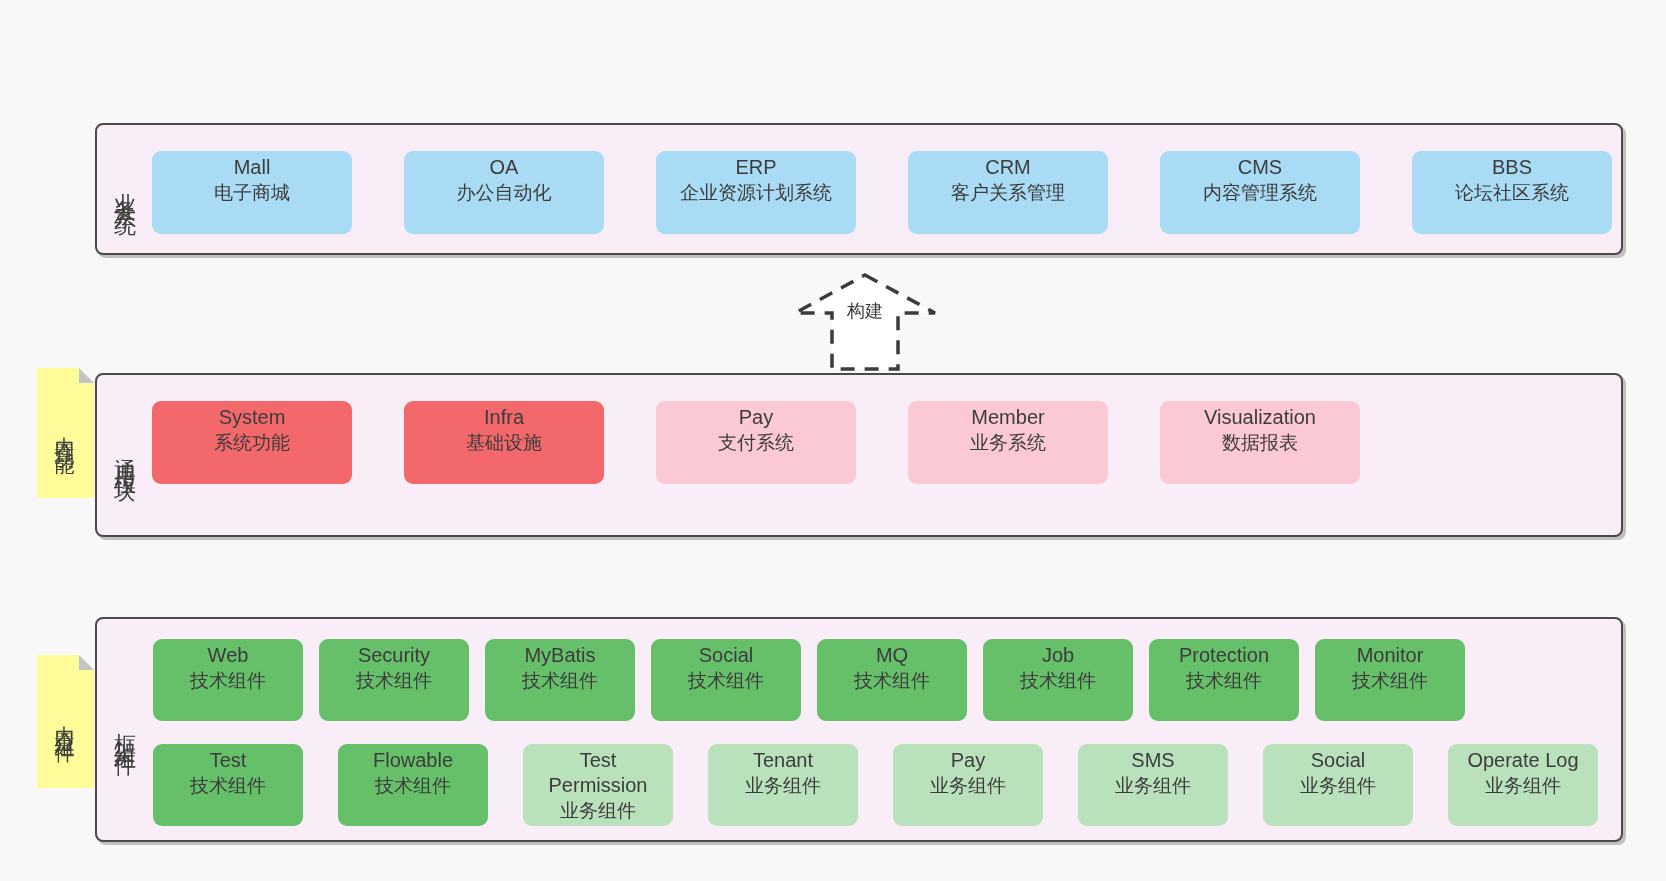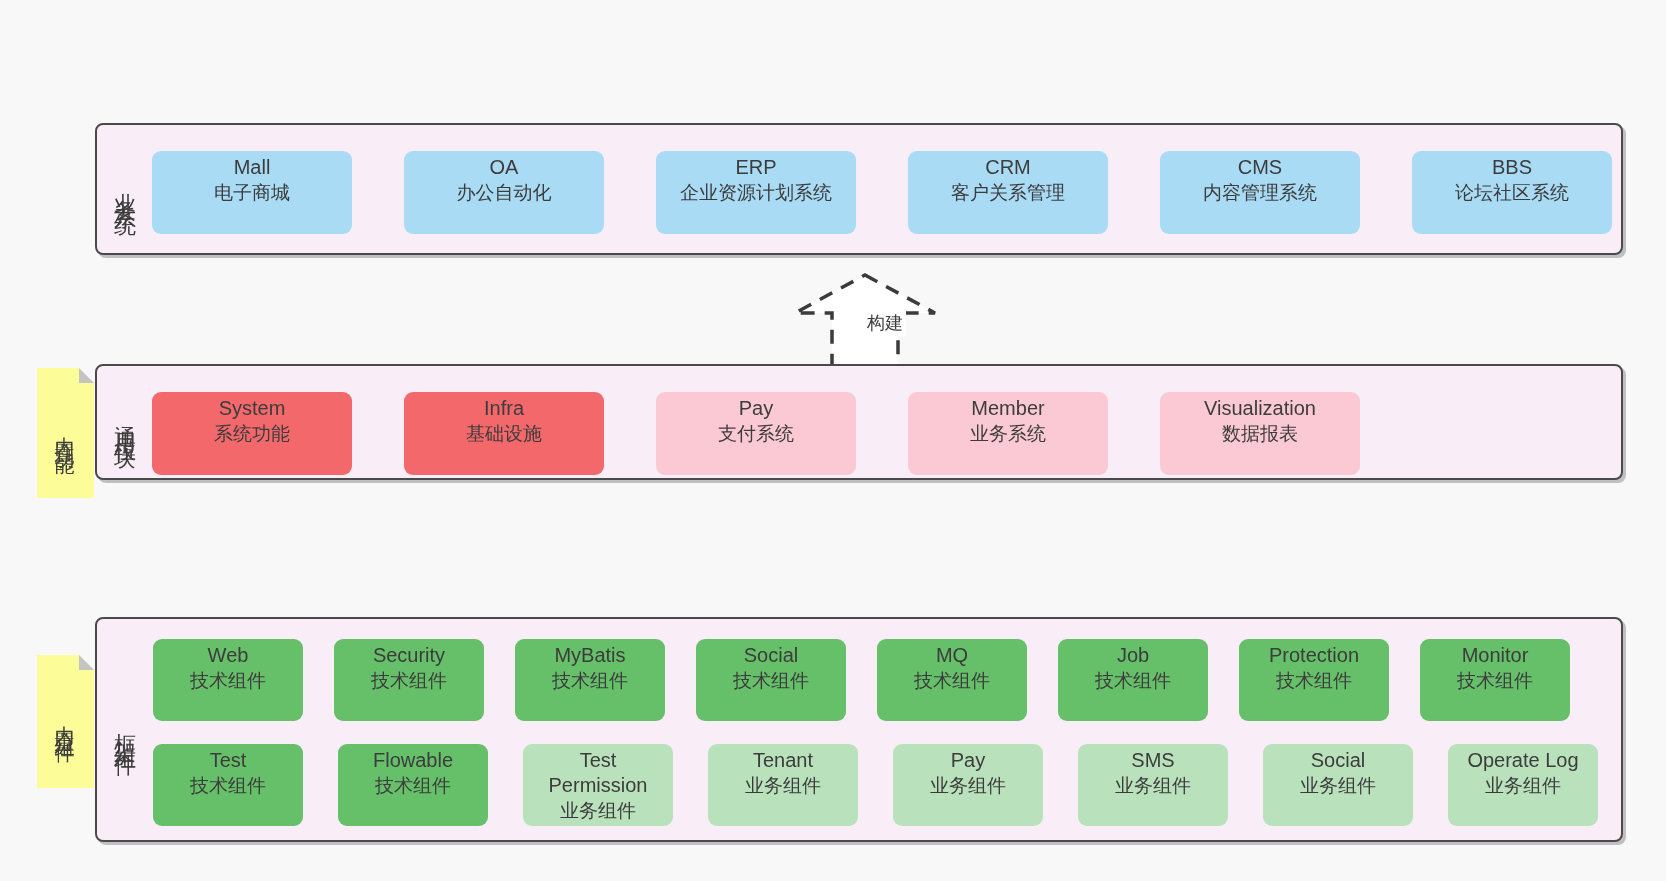--- a/index.html
+++ b/index.html
@@ -10,31 +10,31 @@
     color:#3c3c3c;
   }
   
   .band{
     position:absolute;left:95px;width:1528px;
     background:#f9edf7;border:2px solid #4a4a4a;border-radius:8px;
     box-shadow:3px 3px 0 rgba(90,90,90,.35);
     box-sizing:border-box;
   }
   .band-1{top:123px;height:132px;}
-  .band-2{top:364px;height:116px;}
+  .band-2{top:373px;height:164px;}
   .band-3{top:617px;height:225px;}
   .band-label{
     position:absolute;left:13px;top:50%;transform:translateY(-50%);
     writing-mode:vertical-rl;text-orientation:upright;
     font-size:22px;letter-spacing:7px;color:#3c3c3c;white-space:nowrap;
   }
   
   .row{position:absolute;display:flex;}
   .row-a{left:55px;top:26px;gap:52px;}       
-  .row-b1{left:56px;top:20px;gap:31px;}      
+  .row-b1{left:56px;top:20px;gap:16px;}      
   .row-b2{left:56px;top:125px;gap:35px;}     
   .box{
     border-radius:9px;display:flex;flex-direction:column;
     align-items:center;justify-content:flex-start;text-align:center;
     box-sizing:border-box;padding:4px 6px;
   }
   .box-lg{width:200px;height:83px;}
   .box-sm{width:150px;height:82px;}
   .box-title{font-size:20px;line-height:25px;}
   .box-subtitle{font-size:19px;line-height:25px;}
@@ -61,24 +61,23 @@
   .sticky-label{
     writing-mode:vertical-rl;text-orientation:upright;
     font-size:20px;letter-spacing:6px;color:#3c3c3c;white-space:nowrap;
   }
   
   .arrow{position:absolute;width:150px;height:100px;}
   .arrow-1{left:790px;top:272px;}
   .arrow-2{left:817px;top:517px;}
   .arrow svg{position:absolute;left:0;top:0;overflow:visible;}
   .arrow-label{
-    position:absolute;left:50%;top:38px;transform:translateX(-50%);
+    position:absolute;left:50%;top:26px;transform:translateX(-50%);
     background:#ffffff;padding:1px 3px;font-size:18px;color:#3c3c3c;
     white-space:nowrap;
-    margin-left:20px;
   }
 </style>
 </head>
 <body>
 
 <div class="canvas">
 
   <div class="band band-1">
     <div class="band-label">业务系统</div>
     <div class="row row-a">

